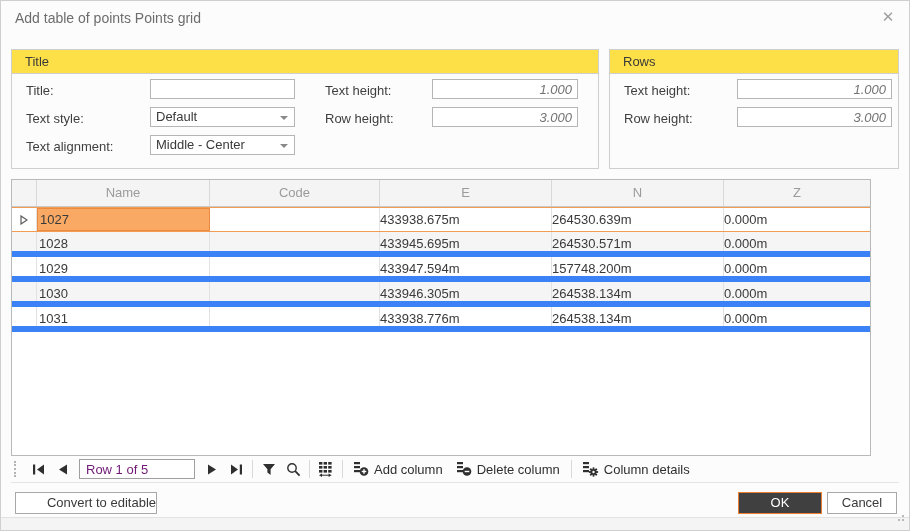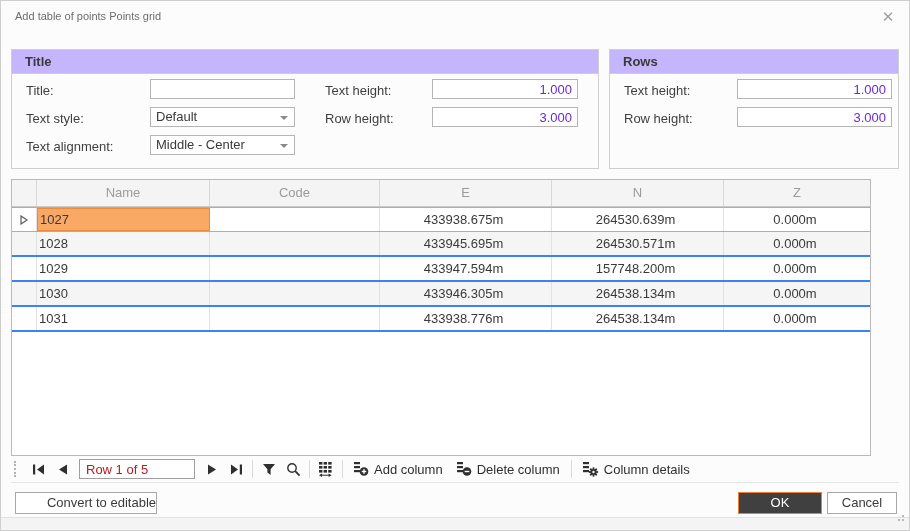--- a/index.html
+++ b/index.html
@@ -1,60 +1,60 @@
 <!DOCTYPE html>
 <html><head>
 <meta charset="utf-8">
 <style>
   html,body{margin:0;padding:0;background:#e9e9e9;font-family:"Liberation Sans",sans-serif;}
   .dialog{position:relative;width:910px;height:531px;background:#fcfcfc;border:1px solid #cfcfcf;box-sizing:border-box;overflow:hidden;}
 
   
   .titlebar{position:absolute;left:0;top:0;right:0;height:34px;background:#fcfcfc;}
-  .dlg-title{position:absolute;left:14px;top:9px;font-size:11px;color:#6d6d6d;}
+  .dlg-title{position:absolute;left:14px;top:9px;font-size:14px;color:#6d6d6d;}
   .close-btn{position:absolute;right:12px;top:7px;width:18px;height:18px;color:#9e9e9e;font-size:15px;line-height:18px;text-align:center;cursor:pointer;}
 
   
   .groupbox{position:absolute;border:1px solid #cfcfcf;background:#fcfcfc;box-sizing:border-box;}
-  .group-title{height:23px;background:#c4b5fd;border-bottom:1px solid #cfcfcf;font-size:13px;font-weight:bold;color:#3a3a3a;line-height:23px;padding-left:13px;}
+  .group-title{height:23px;background:#fde047;border-bottom:1px solid #cfcfcf;font-size:13px;font-weight:normal;color:#3a3a3a;line-height:23px;padding-left:13px;}
   #group-title-box{left:10px;top:48px;width:588px;height:120px;}
   #group-rows-box{left:608px;top:48px;width:290px;height:120px;}
   .field-label{position:absolute;font-size:13px;color:#3f3f3f;white-space:nowrap;}
-  .tb{position:absolute;height:20px;border:1px solid #b5b5b5;background:#fff;font-size:13px;color:#6d28d9;box-sizing:border-box;font-family:"Liberation Sans",sans-serif;padding:0 5px;outline:none;}
+  .tb{position:absolute;height:20px;border:1px solid #b5b5b5;background:#fff;font-size:13px;color:#737373;box-sizing:border-box;font-family:"Liberation Sans",sans-serif;padding:0 5px;outline:none;font-style:italic;}
   .tb.num{text-align:right;}
   .dropdown{position:absolute;height:20px;border:1px solid #b5b5b5;background:#fff;box-sizing:border-box;font-size:13px;color:#3a3a3a;line-height:18px;padding-left:5px;cursor:default;}
   .dd-caret{position:absolute;right:6px;top:8px;width:0;height:0;border-left:4px solid transparent;border-right:4px solid transparent;border-top:4px solid #8a8a8a;}
 
   
   .grid{position:absolute;left:10px;top:178px;width:860px;height:277px;border:1px solid #b9b9b9;background:#fff;box-sizing:border-box;overflow:hidden;}
   .grid-header{display:flex;height:27px;background:#f4f4f4;border-bottom:1px solid #c9c9c9;box-sizing:border-box;}
   .h-cell{font-size:13px;color:#9b9b9b;text-align:center;line-height:26px;border-right:1px solid #d8d8d8;box-sizing:border-box;}
   .h-cell:last-child{border-right:none;}
   .c-sel{width:25px;flex:none;}
   .c-name{width:173px;flex:none;}
   .c-code{width:170px;flex:none;}
   .c-e{width:172px;flex:none;}
   .c-n{width:172px;flex:none;}
   .c-z{flex:1;}
-  .grid-row{display:flex;height:25px;border-bottom:2px solid #3b82f6;background:#fff;box-sizing:border-box;}
+  .grid-row{display:flex;height:25px;border-bottom:6px solid #3b82f6;background:#fff;box-sizing:border-box;}
   .grid-row.alt{background:#f5f5f5;}
   .grid-row.selected{border-top:1px solid #f29b52;border-bottom:1px solid #f29b52;}
   .cell{font-size:13px;color:#3a3a3a;line-height:23px;border-right:1px solid #e2e2e2;box-sizing:border-box;overflow:hidden;white-space:nowrap;}
   .cell:last-child{border-right:none;}
   .cell.left{padding-left:2px;}
-  .cell.right{text-align:center;padding-right:4px;}
+  .cell.right{text-align:left;padding-right:4px;}
   .cell.selcol{display:flex;align-items:center;justify-content:center;padding:0;}
   .cell.sel-cell{background:#f9a964;border:1px solid #ea8b3f;line-height:21px;}
 
   
   .toolbar{position:absolute;left:10px;top:455px;width:888px;height:27px;display:flex;align-items:center;border-bottom:1px solid #e4e4e4;box-sizing:border-box;background:#fcfcfc;}
   .grip{width:4px;height:16px;border-left:2px dotted #b3b3b3;margin:0 6px 0 3px;}
   .tb-btn{width:24px;height:22px;display:flex;align-items:center;justify-content:center;cursor:pointer;}
   .tb-sep{width:1px;height:18px;background:#d9d9d9;margin:0 4px;flex:none;}
-  .rec-input{width:116px;height:20px;border:1px solid #9f9f9f;background:#fff;font-size:13px;color:#b91c1c;box-sizing:border-box;padding:0 6px;margin:0 5px;font-family:"Liberation Sans",sans-serif;outline:none;}
+  .rec-input{width:116px;height:20px;border:1px solid #9f9f9f;background:#fff;font-size:13px;color:#701a75;box-sizing:border-box;padding:0 6px;margin:0 5px;font-family:"Liberation Sans",sans-serif;outline:none;}
   .tb-label-btn{display:flex;align-items:center;gap:5px;font-size:13px;color:#2f2f2f;padding:0 7px;height:22px;cursor:pointer;white-space:nowrap;}
 
   
   .btn{position:absolute;height:22px;box-sizing:border-box;font-size:13px;text-align:center;line-height:20px;cursor:pointer;}
   #convert-btn{left:14px;top:491px;width:142px;background:#fff;border:1px solid #a8a8a8;color:#3a3a3a;text-align:right;}
   #ok-btn{left:737px;top:491px;width:84px;background:#404040;border:1px solid #ED7D31;color:#fff;}
   #cancel-btn{left:826px;top:491px;width:70px;background:#fff;border:1px solid #a8a8a8;color:#3a3a3a;}
   .statusbar{position:absolute;left:0;right:0;bottom:0;height:12px;background:#f4f4f4;border-top:1px solid #e2e2e2;}
   .resize-grip{position:absolute;right:4px;bottom:2px;}
 </style>

